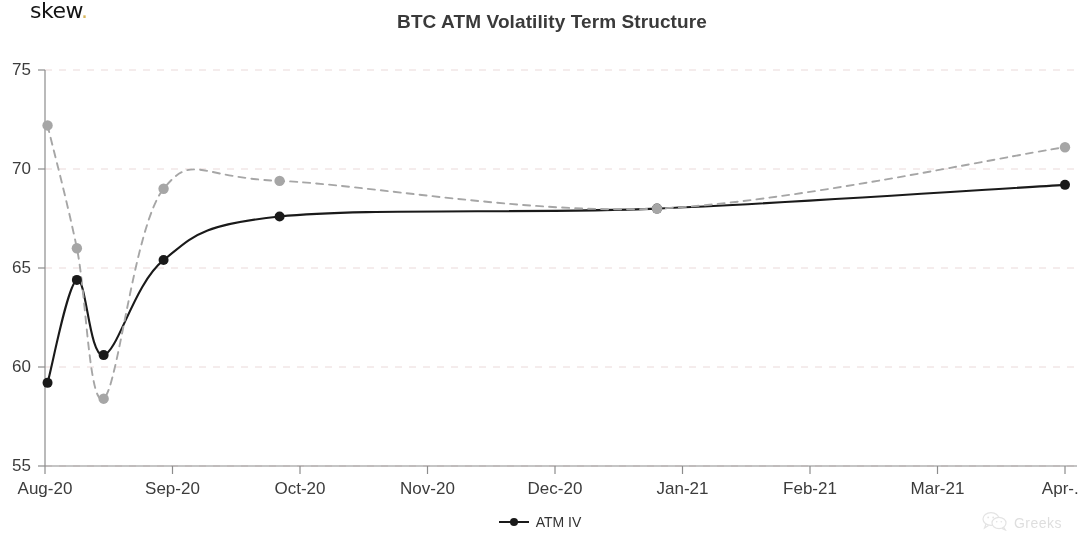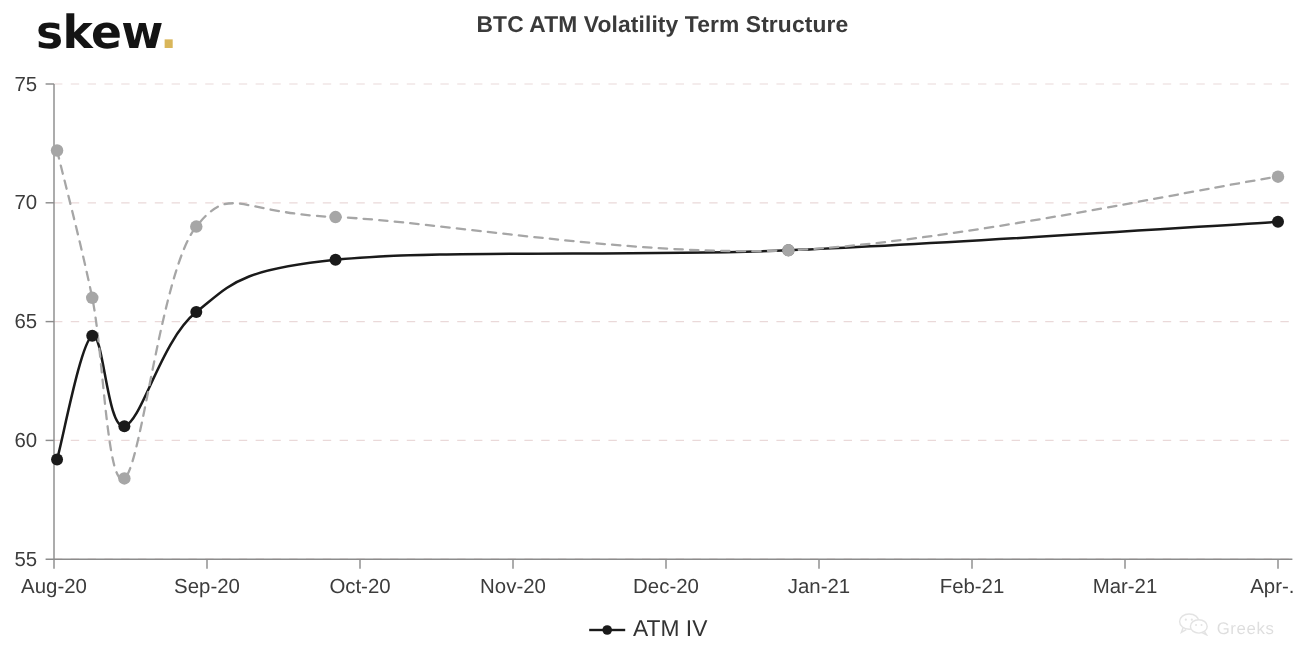--- a/index.html
+++ b/index.html
@@ -19,24 +19,24 @@
     position: relative;
     width: 1080px;
     height: 543px;
     background: #ffffff;
   }
 
   
   #brand {
     position: absolute;
     left: 30px;
-    top: 8px;
+    top: 0;
     font-family: "DejaVu Sans", sans-serif;
-    font-size: 38px;
-    font-weight: 700;
+    font-size: 22px;
+    font-weight: 400;
     letter-spacing: -0.5px;
     color: #141414;
     line-height: 1;
     user-select: none;
   }
   #brand .dot {
     color: #d9b65a;
   }
 
   
@@ -88,21 +88,21 @@
     width: 1080px;
     display: flex;
     justify-content: center;
     align-items: center;
     gap: 22px;
   }
   .legend-item {
     display: flex;
     align-items: center;
     gap: 7px;
-    font-size: 19px;
+    font-size: 14px;
     color: #333333;
   }
   .legend-swatch {
     display: inline-block;
     width: 30px;
     height: 12px;
     position: relative;
   }
   .legend-swatch .ln {
     position: absolute;

